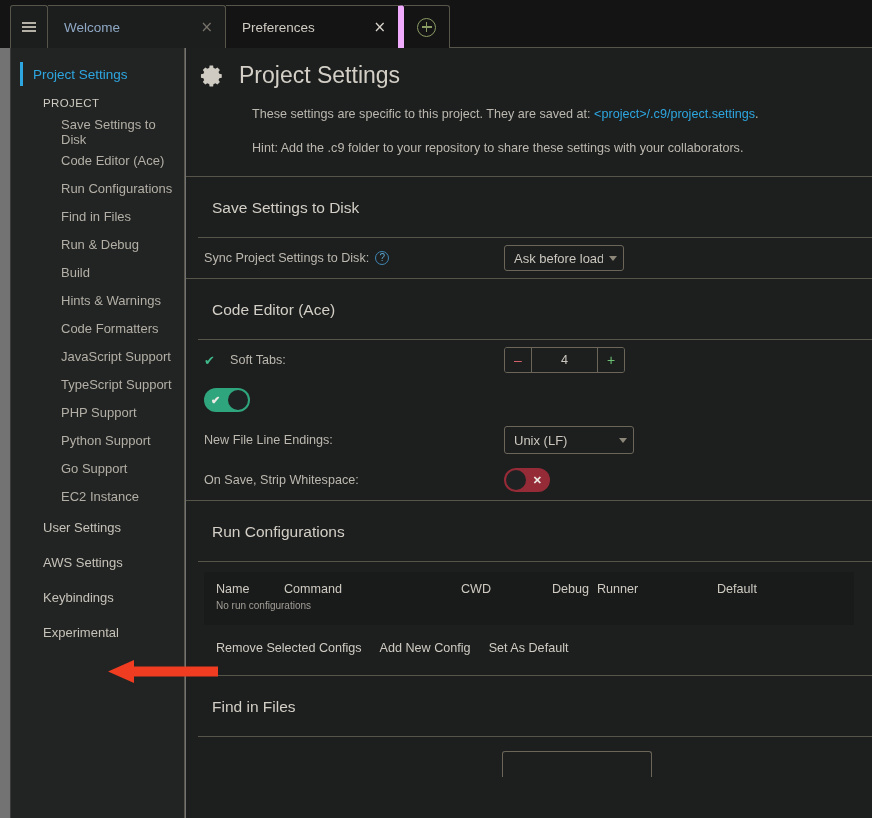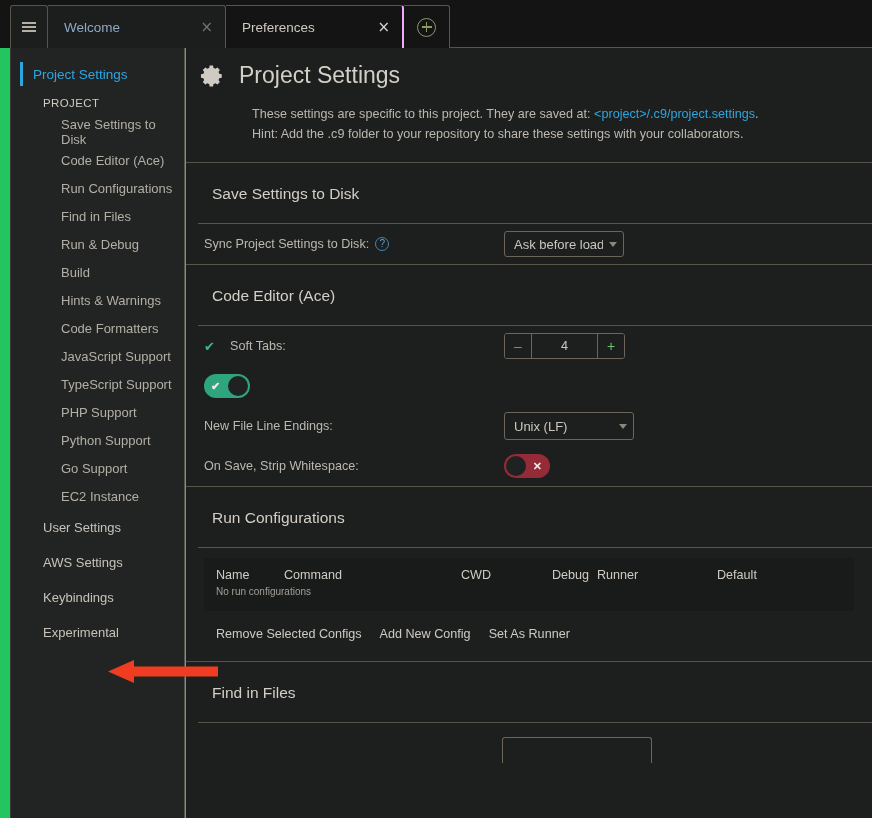--- a/index.html
+++ b/index.html
@@ -5,21 +5,21 @@
   * { box-sizing: border-box; margin: 0; padding: 0; }
   html, body {
     width: 872px; height: 818px;
     background: #141414;
     font-family: "Liberation Sans", sans-serif;
     overflow: hidden;
   }
   #app {
     position: relative;
     width: 872px; height: 818px;
-    background: #22c55e;
+    background: #737373;
   }
 
   
   .tabbar {
     position: absolute; left: 0; top: 0;
     width: 872px; height: 48px;
     background: #141414;
     display: flex; align-items: flex-end;
   }
   .menu-btn {
@@ -37,21 +37,21 @@
     position: relative;
     height: 43px;
     border: 1px solid #57544a;
     border-bottom: none;
     border-left: none;
     display: flex; align-items: center;
     padding: 0 12px 0 16px;
     border-radius: 0 3px 0 0;
   }
   .tab.active { background: #1c1e1e; width: 178px; }
-  .tab.inactive { background: #141414; width: 178px; border-right: 2px solid #f0abfc; }
+  .tab.inactive { background: #141414; width: 178px; border-right: 6px solid #f0abfc; }
   .tab .label {
     font-size: 13.5px; flex: 1;
     white-space: nowrap; overflow: hidden;
   }
   .tab.active .label { color: #8fa8c4; }
   .tab.inactive .label { color: #cfcbc2; }
   .tab .closex {
     font-size: 15px; line-height: 1;
     margin-left: 8px;
     font-family: "DejaVu Sans", sans-serif;
@@ -115,21 +115,21 @@
     width: 686px; height: 770px;
     background: #1d1f1f;
     overflow: hidden;
   }
   .page-head { padding: 14px 0 18px 13px; }
   .page-title-row { display: flex; align-items: center; gap: 14px; }
   .gear { width: 26px; height: 26px; flex: none; }
   .page-title { font-size: 23px; color: #d3cfc6; font-weight: normal; }
   .page-desc { margin: 16px 0 0 53px; font-size: 12.6px; color: #bcb8af; line-height: 1.55; }
   .page-desc a { color: #2da6e0; text-decoration: none; }
-  .page-desc .hint { }
+  .page-desc .hint { margin-top: 14px; }
 
   .divider { height: 1px; background: #57544a; width: 100%; }
 
   .section-title {
     font-size: 15.5px; color: #d3cfc6;
     padding: 22px 0 20px 26px;
   }
   .sub-divider { height: 1px; background: #57544a; margin-left: 12px; }
 
   .row {
@@ -410,21 +410,21 @@
           <span class="c-default">Default</span>
         </div>
         <div class="trow empty">
           <span>No run configurations</span>
         </div>
       </div>
 
       <div class="actions">
         <a href="#">Remove Selected Configs</a>
         <a href="#">Add New Config</a>
-        <a href="#">Set As Runner</a>
+        <a href="#">Set As Default</a>
       </div>
     </div>
 
     <div class="divider" style="margin-top:20px"></div>
 
     <div>
       <div class="section-title">Find in Files</div>
       <div class="sub-divider"></div>
       <div class="bottom-field"></div>
     </div>

